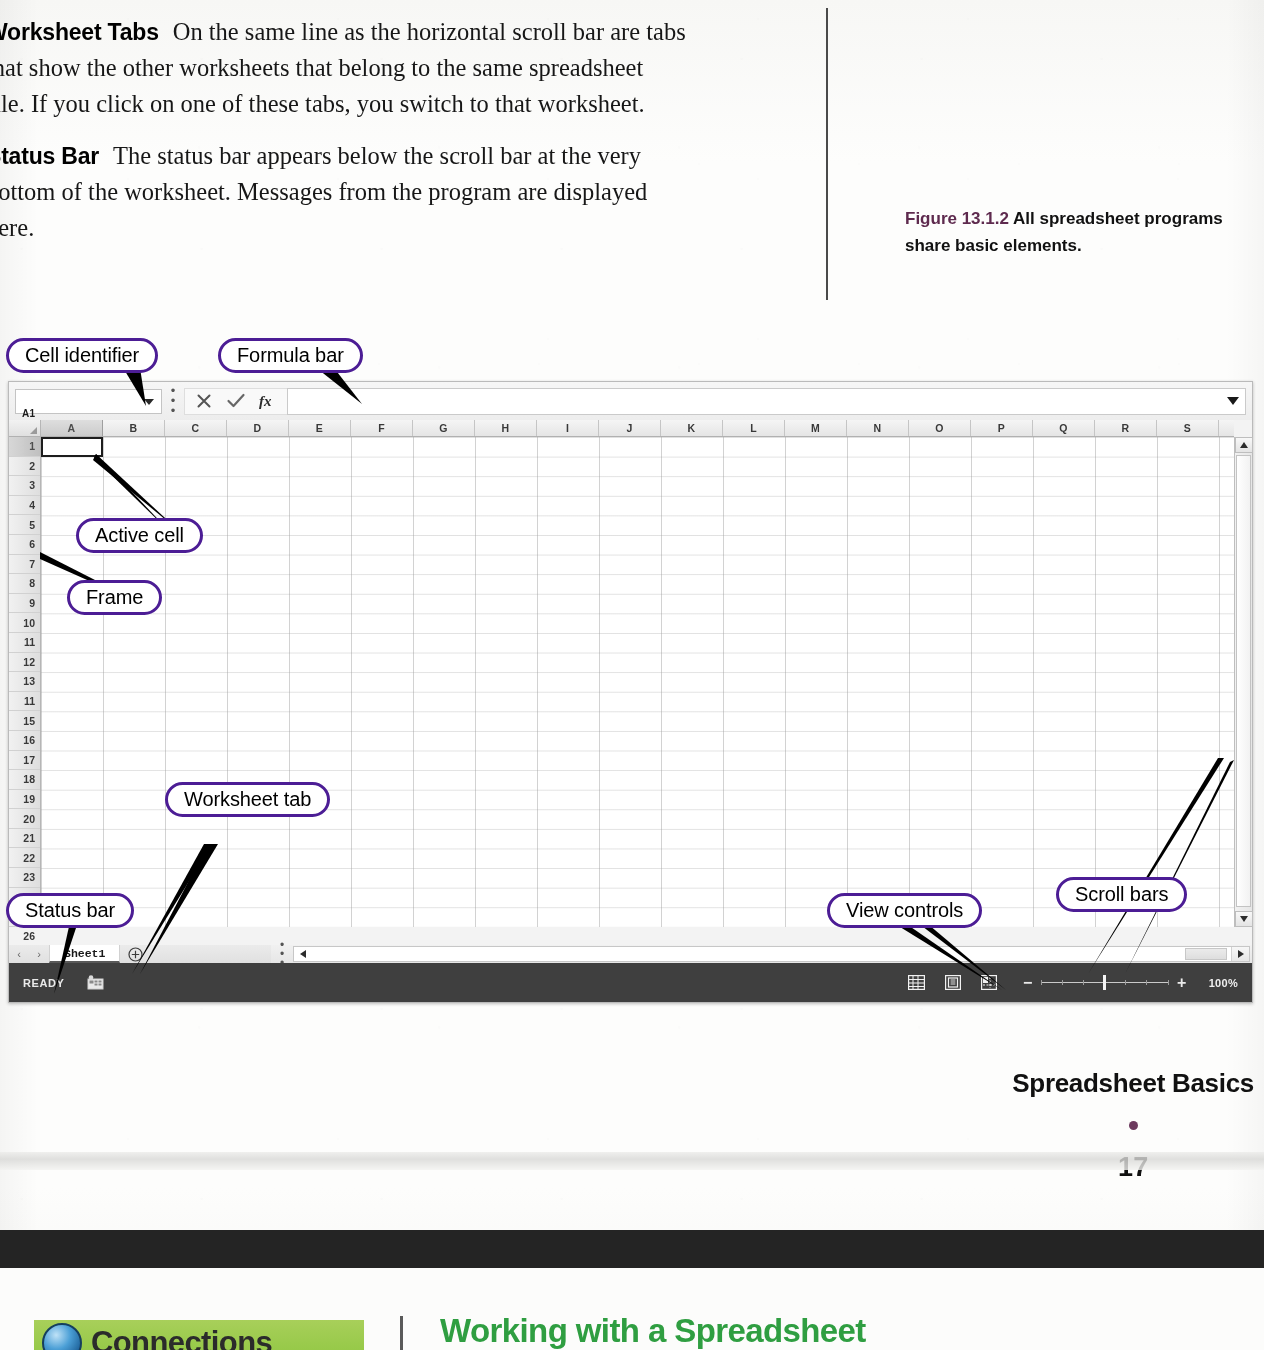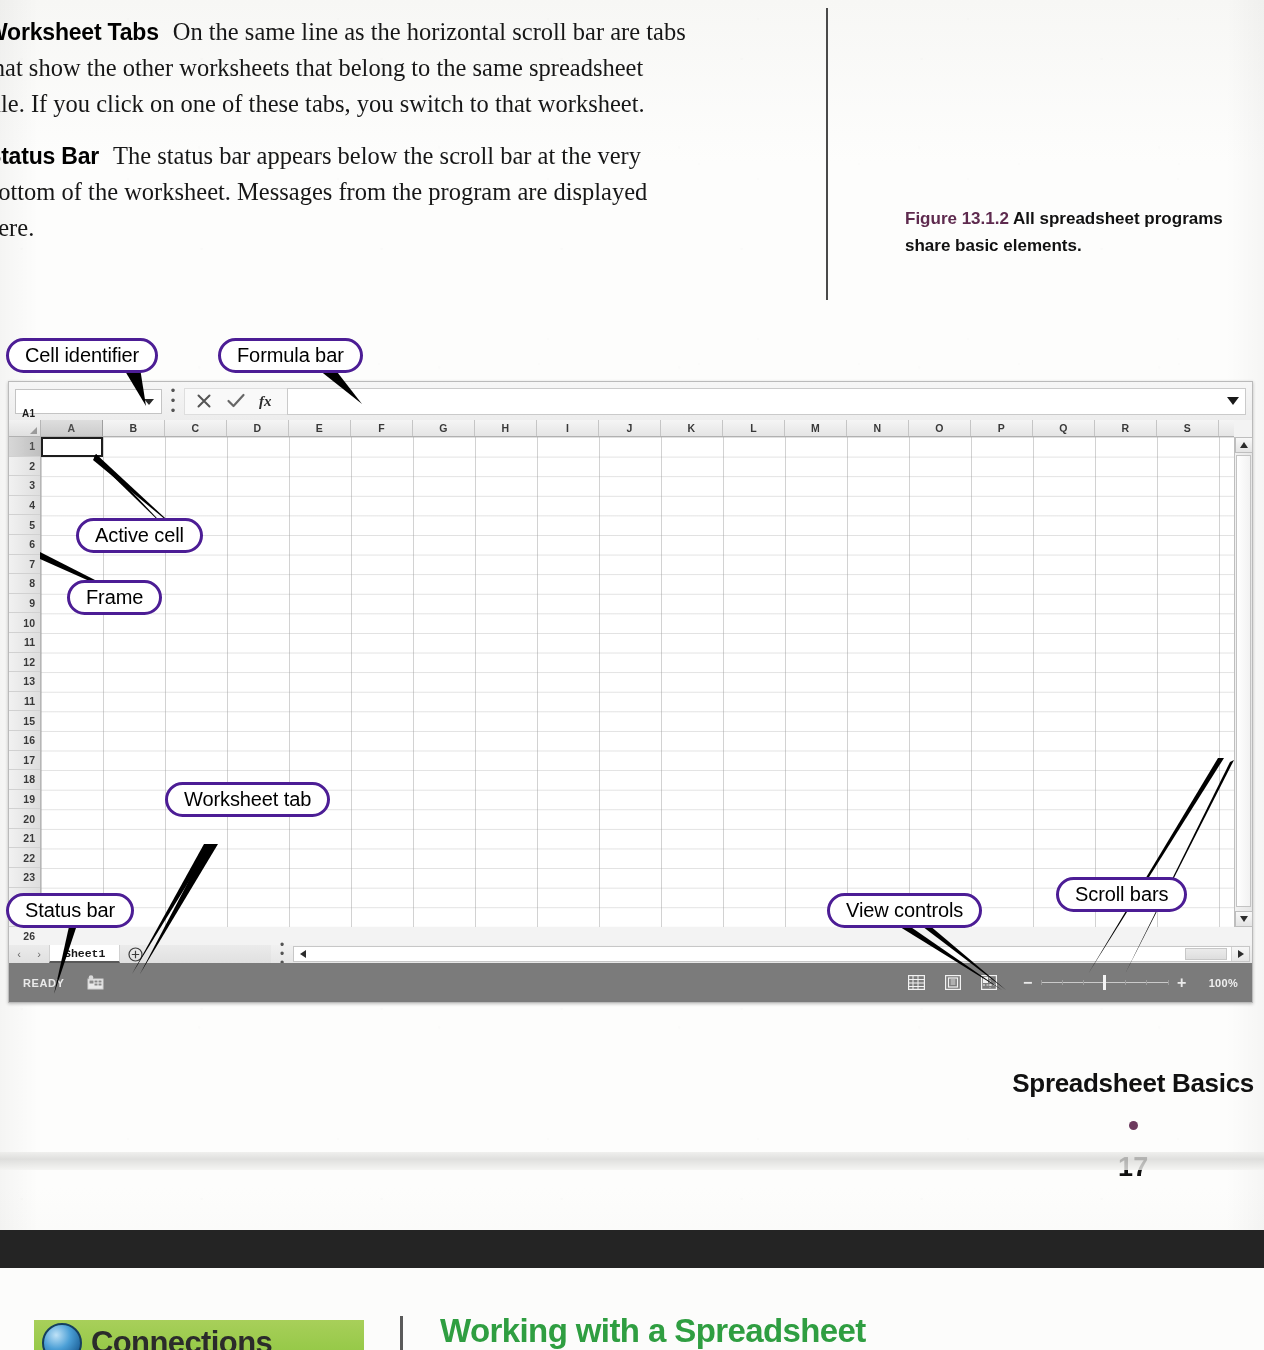--- a/index.html
+++ b/index.html
@@ -177,21 +177,21 @@
     flex:1; height:16px; margin-right:2px; background:#ffffff; border:1px solid #c6c6c6;
     display:flex; align-items:center; position:relative;
   }
   #hscroll .hthumb { position:absolute; right:22px; top:1px; bottom:1px; width:42px; background:linear-gradient(180deg,#e9e9e9,#dcdcdc); border:1px solid #c6c6c6; }
   #hscroll .ha-left { position:absolute; left:0; top:0; bottom:0; width:18px; display:flex; align-items:center; justify-content:center; }
   #hscroll .ha-right { position:absolute; right:0; top:0; bottom:0; width:18px; display:flex; align-items:center; justify-content:center; background:linear-gradient(180deg,#f5f5f5,#e5e5e5); border-left:1px solid #cfcfcf;}
 
   
   #statusbar {
     position:absolute; left:0; right:0; bottom:0; height:39px;
-    background:#3b82f6; display:flex; align-items:center; color:#f0f0f0;
+    background:#be185d; display:flex; align-items:center; color:#f0f0f0;
   }
   #status-text { font-size:11px; font-weight:bold; letter-spacing:.6px; margin-left:14px; color:#e8e8e8; }
   #macro-ico { margin-left:22px; display:flex; align-items:center; }
   #sb-right { margin-left:auto; display:flex; align-items:center; gap:0; padding-right:14px; }
   .view-btn { width:36px; height:39px; display:flex; align-items:center; justify-content:center; }
   #zoom-slider { display:flex; align-items:center; gap:0; margin-left:8px; }
   #zoom-slider .zs-minus, #zoom-slider .zs-plus { width:26px; text-align:center; font-size:16px; color:#e8e8e8; font-weight:bold; }
   #zoom-track { width:128px; height:1px; background:#c9c9c9; position:relative; }
   #zoom-track .tick { position:absolute; top:-2px; width:1px; height:5px; background:#9a9a9a; }
   #zoom-track .knob { position:absolute; left:62px; top:-7px; width:3px; height:15px; background:#f2f2f2; }

